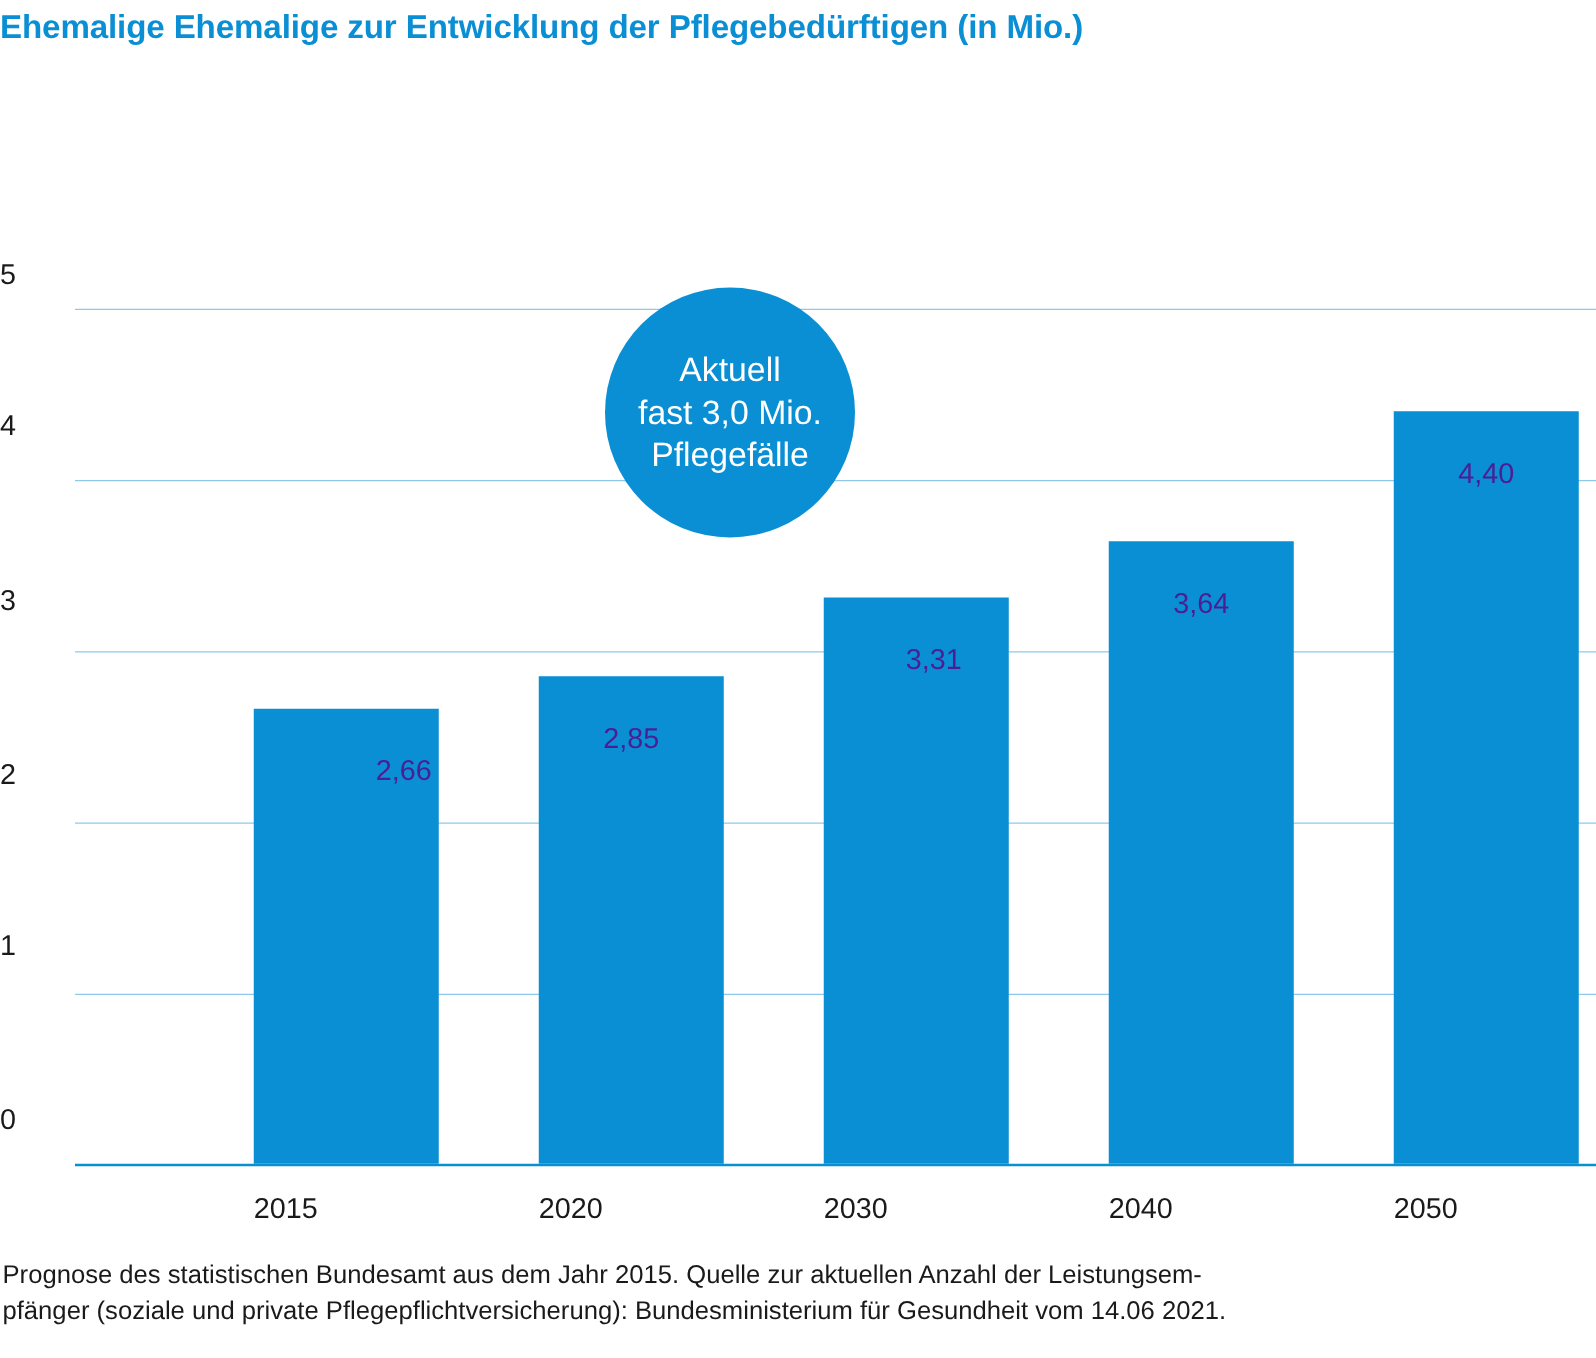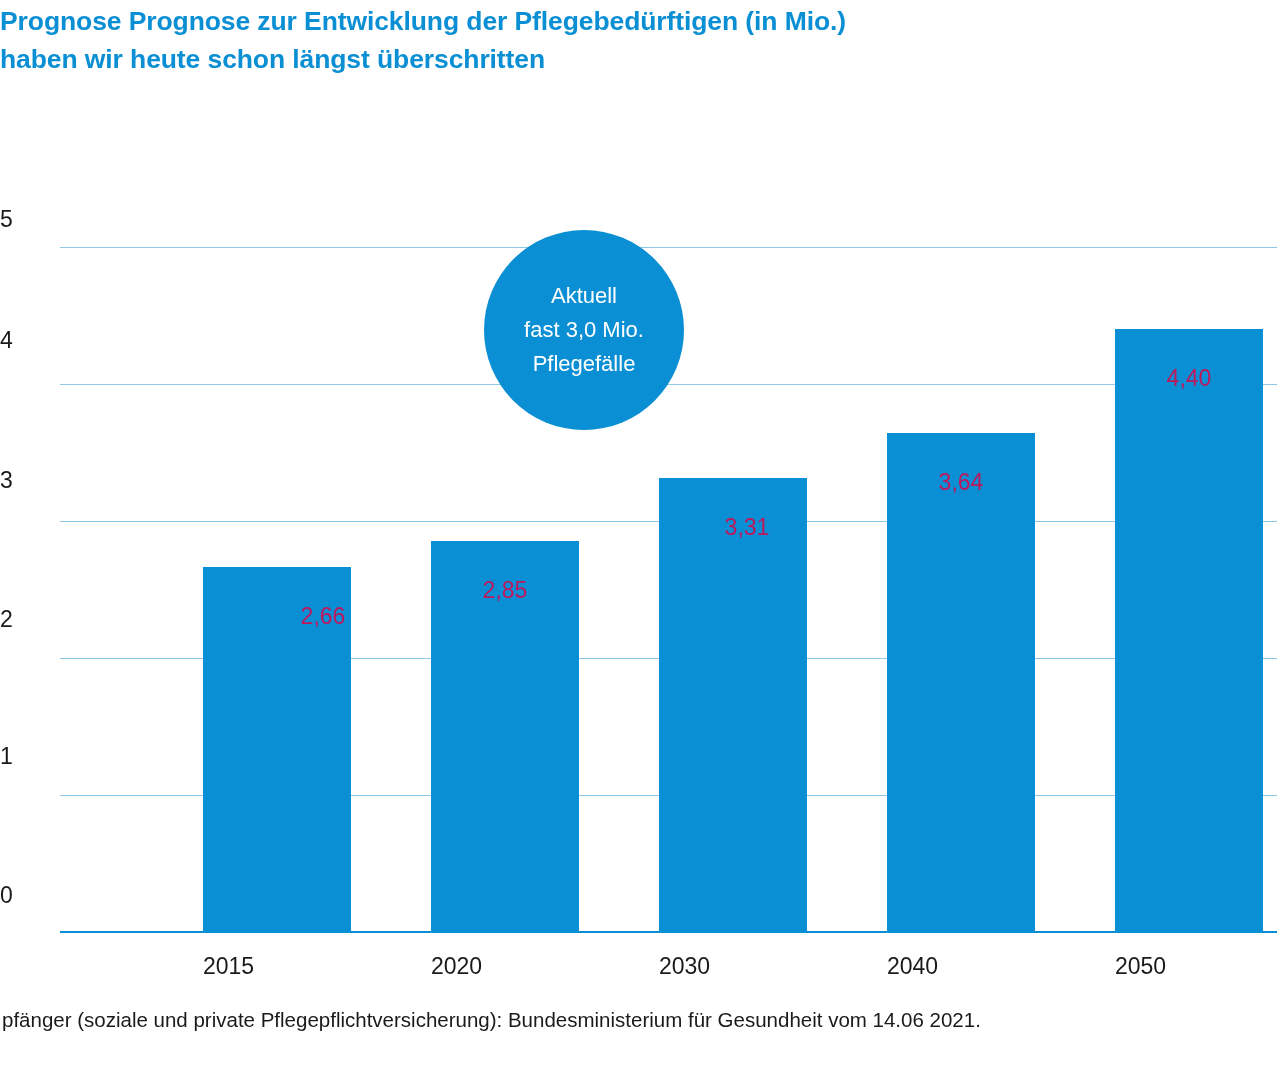--- a/index.html
+++ b/index.html
@@ -74,21 +74,21 @@
     color: #1a1a1a;
     line-height: 1;
   }
 
   .bar {
     position: absolute;
     background: #0b8fd4;
   }
   .bar-label {
     position: absolute;
-    color: #be185d;
+    color: #4c1d95;
     font-size: 23px;
     text-align: center;
     line-height: 1;
   }
   .xtick {
     position: absolute;
     font-size: 23px;
     color: #1a1a1a;
     text-align: left;
     line-height: 1;
@@ -101,21 +101,21 @@
     top: 110px;
     width: 200px;
     height: 200px;
     border-radius: 50%;
     background: #0b8fd4;
     color: #ffffff;
     display: flex;
     flex-direction: column;
     align-items: center;
     justify-content: center;
-    font-size: 22px;
+    font-size: 27px;
     line-height: 34px;
     text-align: center;
     z-index: 5;
   }
 
   
   .footnote {
     position: absolute;
     left: 2px;
     top: 1005px;
@@ -123,22 +123,21 @@
     font-size: 20.5px;
     line-height: 29px;
     color: #1a1a1a;
   }
   .footnote div { white-space: nowrap; }
 </style>
 </head>
 <body>
 
 <div class="title-block">
-  <div class="title-line">Prognose Prognose zur Entwicklung der Pflegebedürftigen (in Mio.)</div>
-  <div class="title-line">haben wir heute schon längst überschritten</div>
+  <div class="title-line">Ehemalige Ehemalige zur Entwicklung der Pflegebedürftigen (in Mio.)</div>
 </div>
 
 <div class="chart-wrap">
 
   <div class="plot">
 
     <div class="gridline" style="top:127px;"></div>
     <div class="gridline" style="top:264px;"></div>
     <div class="gridline" style="top:401px;"></div>
     <div class="gridline" style="top:538px;"></div>
@@ -172,14 +171,15 @@
   <div class="ytick" style="top:764px; left:0px;">0</div>
 
   <div class="callout">
     <span>Aktuell</span>
     <span>fast 3,0 Mio.</span>
     <span>Pflegefälle</span>
   </div>
 </div>
 
 <div class="footnote">
+  <div>Prognose des statistischen Bundesamt aus dem Jahr 2015. Quelle zur aktuellen Anzahl der Leistungsem-</div>
   <div>pfänger (soziale und private Pflegepflichtversicherung): Bundesministerium für Gesundheit vom 14.06 2021.</div>
 </div>
 
 </body></html>

